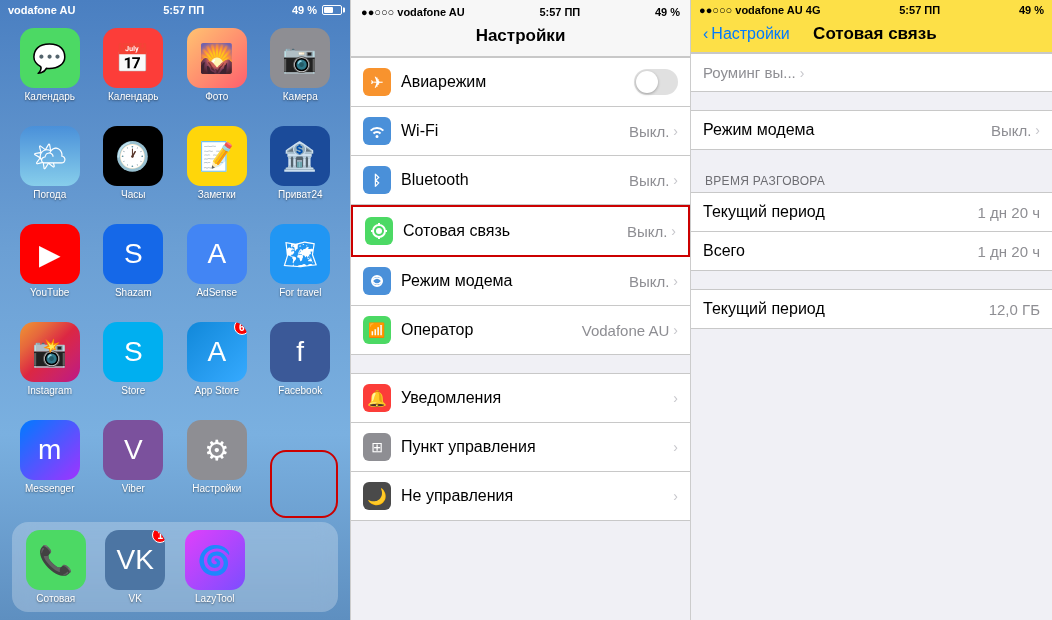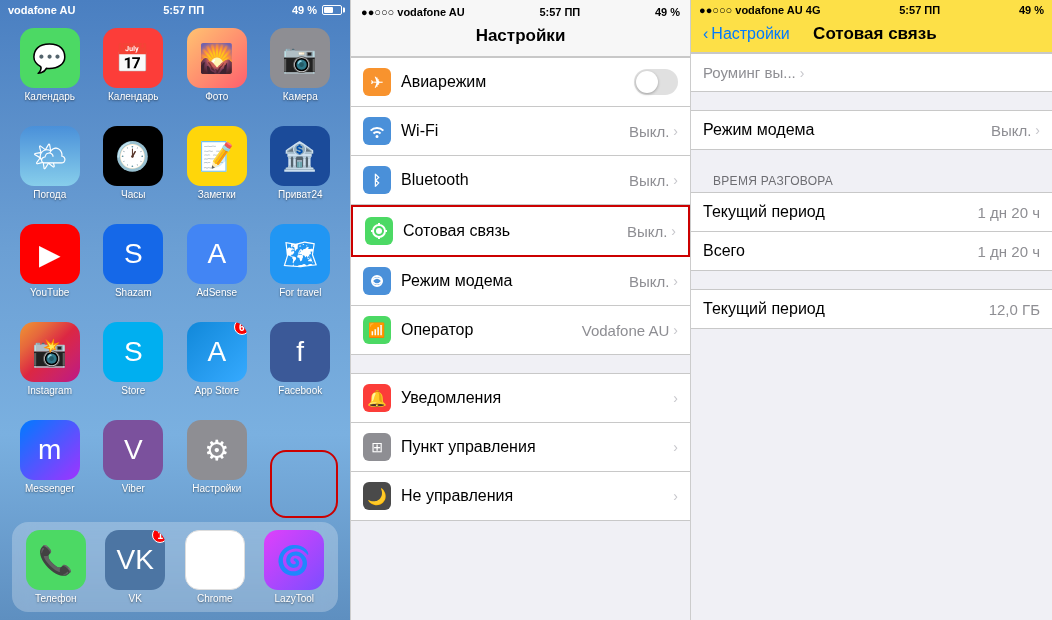--- a/index.html
+++ b/index.html
@@ -284,21 +284,21 @@
     
     .toggle-highlight {
       border: 2.5px solid #c00;
       border-radius: 6px;
       padding: 2px;
     }
 
     .section-header-text {
       font-size: 12px;
       color: #6d6d72;
-      padding: 6px 22px 4px;
+      padding: 6px 14px 4px;
       text-transform: uppercase;
       letter-spacing: 0.3px;
     }
 
     
     .bg-messages { background: #4cd964; }
     .bg-calendar { background: #fc3d39; }
     .bg-photos { background: linear-gradient(135deg, #ffc371, #ff5f6d); }
     .bg-camera { background: #8e8e93; }
     .bg-weather { background: linear-gradient(180deg, #4a90d9 0%, #87ceeb 100%); }
@@ -423,29 +423,25 @@
       </div>
       <div class="app-item">
         <div class="app-icon bg-settings">⚙</div>
         <div class="app-label">Настройки</div>
       </div>
     </div>
 
   <div class="dock" id="dock-apps">
       <div class="app-item">
         <div class="app-icon bg-phone">📞</div>
-        <div class="app-label">Телефон</div>
+        <div class="app-label">Сотовая</div>
       </div>
       <div class="app-item">
         <div class="app-icon bg-vk">VK<div class="app-badge">1</div></div>
         <div class="app-label">VK</div>
-      </div>
-      <div class="app-item">
-        <div class="app-icon bg-chrome">●</div>
-        <div class="app-label">Chrome</div>
       </div>
       <div class="app-item">
         <div class="app-icon bg-lazytool">🌀</div>
         <div class="app-label">LazyTool</div>
       </div>
     </div>
 
   <div class="highlight-box" style="bottom: 102px; right: 12px; width: 68px; height: 68px;"></div>
 </div>
 

